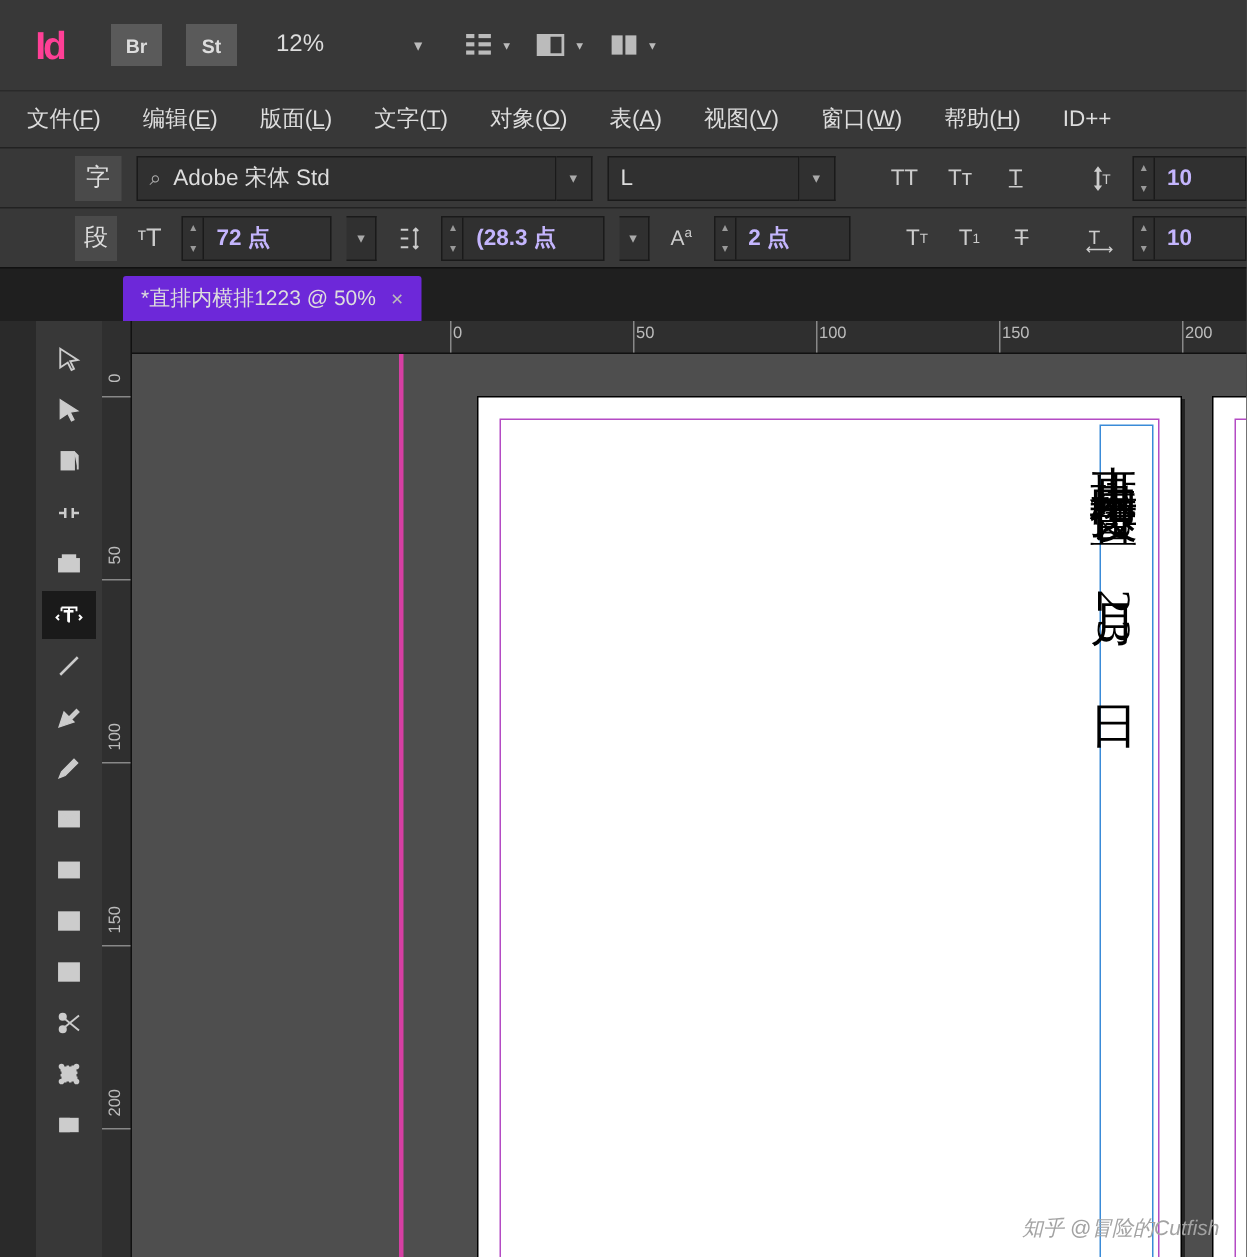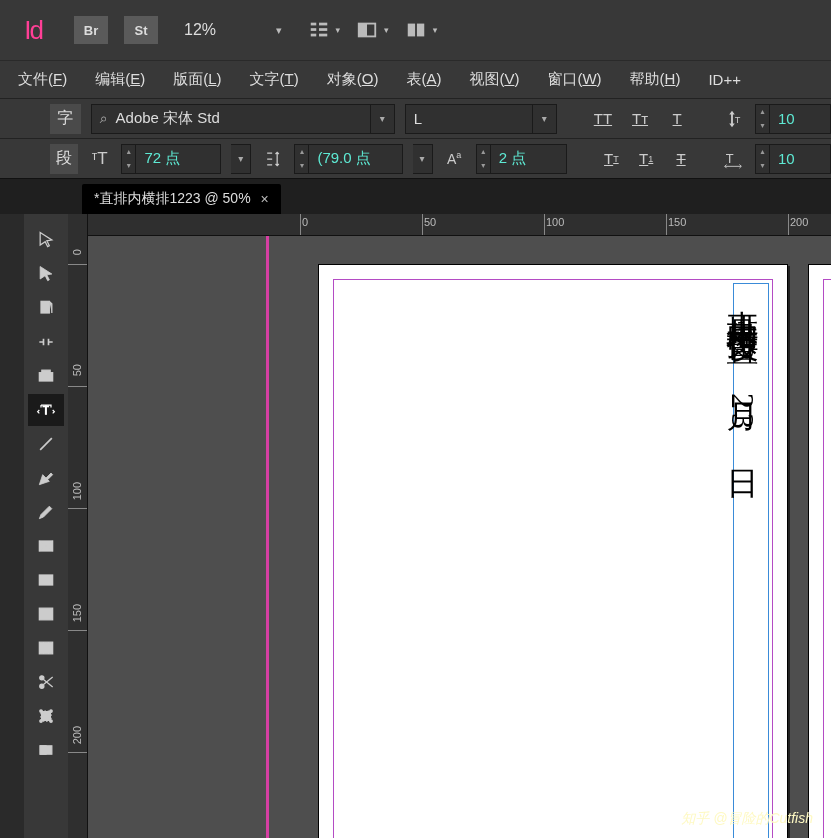--- a/index.html
+++ b/index.html
@@ -1,21 +1,21 @@
 <!DOCTYPE html>
 <html><head>
 <meta charset="utf-8">
 <style>
 * { margin:0; padding:0; box-sizing:border-box; font-family:"Microsoft YaHei","PingFang SC",sans-serif; }
 body { background:#383838; width:831px; height:838px; overflow:hidden; position:relative; color:#ccc; font-size:13px; }
 
 
 .appbar { height:60px; background:#383838; display:flex; align-items:center; padding:0 8px; gap:16px; }
 .app-logo { width:50px; height:44px; display:flex; align-items:center; justify-content:center; }
-.app-logo span { color:#ff3f96; font-weight:normal; font-size:26px; letter-spacing:-2px; }
+.app-logo span { color:#ff3f96; font-weight:bold; font-size:26px; letter-spacing:-2px; }
 .tile { width:34px; height:28px; background:#5a5a5a; color:#ddd; display:flex; align-items:center; justify-content:center; font-size:13px; font-weight:bold; }
 .zoom { display:flex; align-items:center; gap:60px; color:#ddd; font-size:16px; padding:0 10px; height:32px; }
 .zoom .chev { font-size:11px; color:#bbb; }
 .ctrl-ico { display:flex; align-items:center; gap:6px; color:#bbb; }
 .ctrl-ico svg { width:22px; height:22px; fill:#bbb; }
 .ctrl-ico .chev { font-size:9px; }
 
 
 .menubar { height:38px; background:#383838; display:flex; align-items:center; padding:0 8px; gap:8px; border-top:1px solid #2a2a2a; }
 .menubar .mitem { padding:6px 10px; font-size:15px; color:#ddd; cursor:pointer; }
@@ -25,26 +25,26 @@
 .sqbtn { width:34px; height:30px; background:#4a4a4a; color:#ddd; display:flex; align-items:center; justify-content:center; font-size:16px; }
 .field { display:flex; align-items:center; }
 .fontname { width:280px; height:30px; background:#303030; border:1px solid #1a1a1a; display:flex; align-items:center; padding:0 8px; color:#ddd; font-size:15px; gap:8px; }
 .fontname .srch { color:#aaa; font-size:14px; }
 .dropbtn { width:24px; height:30px; background:#303030; border:1px solid #1a1a1a; border-left:none; display:flex; align-items:center; justify-content:center; color:#aaa; font-size:10px; }
 .fontstyle { width:128px; height:30px; background:#303030; border:1px solid #1a1a1a; padding:0 8px; color:#ddd; font-size:15px; display:flex; align-items:center; }
 .ico { width:28px; display:flex; justify-content:center; color:#ccc; }
 .numfield { height:30px; background:#303030; border:1px solid #1a1a1a; display:flex; align-items:center; }
 .numfield .spin { width:14px; display:flex; flex-direction:column; border-right:1px solid #1a1a1a; }
 .numfield .spin div { height:14px; font-size:8px; color:#999; display:flex; align-items:center; justify-content:center; }
-.numfield .val { padding:0 8px; font-size:15px; color:#5eead4; min-width:60px; }
-.ttbtn { width:30px; height:26px; display:flex; align-items:center; justify-content:center; color:#ccc; font-size:15px;text-decoration:underline; }
+.numfield .val { padding:0 8px; font-size:15px; color:#c4b5fd; min-width:60px;font-weight:bold; }
+.ttbtn { width:30px; height:26px; display:flex; align-items:center; justify-content:center; color:#ccc; font-size:15px; }
 
 
 .tabbar { height:36px; background:#1f1f1f; display:flex; align-items:flex-end; padding-left:82px; border-top:1px solid #111; }
-.tab { height:30px; background:#000000; padding:0 12px; display:flex; align-items:center; gap:10px; color:#ddd; font-size:14px; border-top-left-radius:2px; border-top-right-radius:2px; }
+.tab { height:30px; background:#6d28d9; padding:0 12px; display:flex; align-items:center; gap:10px; color:#ddd; font-size:14px; border-top-left-radius:2px; border-top-right-radius:2px; }
 .tab .close { color:#bbb; font-size:14px; cursor:pointer; }
 .leftstrip { width:24px; background:#2a2a2a; }
 .toolbar { width:44px; background:#383838; display:flex; flex-direction:column; align-items:center; padding-top:10px; gap:2px; position:absolute; left:24px; top:214px; bottom:0; }
 .tool { width:36px; height:32px; display:flex; align-items:center; justify-content:center; color:#ccc; cursor:pointer; }
 .tool.active { background:#1a1a1a; color:#fff; }
 .tool svg { width:20px; height:20px; fill:currentColor; stroke:currentColor; }
 
 .canvaswrap { position:absolute; left:68px; top:214px; right:0; bottom:0; }
 .hruler { position:absolute; top:0; left:20px; right:0; height:22px; background:#2f2f2f; border-bottom:1px solid #111; }
 .vruler { position:absolute; top:0; left:0; width:20px; bottom:0; background:#2f2f2f; border-right:1px solid #111; }
@@ -54,21 +54,21 @@
 .vruler .rlabel { writing-mode:vertical-rl; transform:rotate(180deg); }
 .canvas { position:absolute; left:20px; top:22px; right:0; bottom:0; background:#4e4e4e; overflow:hidden; }
 .page { position:absolute; background:#fff; border:1px solid #000; box-shadow:2px 2px 0 #222; }
 .page1 { left:230px; top:28px; width:470px; height:640px; }
 .page2 { left:720px; top:28px; width:200px; height:640px; }
 .margin { position:absolute; inset:14px; border:1px solid #b44bc4; }
 .textframe { position:absolute; right:18px; top:18px; width:36px; bottom:18px; border:1px solid #3a8bd8; }
 .vtext { position:absolute; right:22px; top:20px; writing-mode:vertical-rl; font-family:"SimSun","宋体",serif; font-size:32px; color:#000; letter-spacing:4px; }
 .pink-edge { position:absolute; left:178px; top:0; width:3px; bottom:0; background:#d63fa3; }
 
-.watermark { position:absolute; right:18px; bottom:10px; color:#fef9c3; font-size:14px; font-style:italic; }
+.watermark { position:absolute; right:18px; bottom:10px; color:#a3a3a3; font-size:14px; font-style:italic; }
 .expand { position:absolute; left:26px; top:182px; color:#888; font-size:12px; }
 
 
 .mn { text-decoration:underline; }
 </style>
 </head>
 <body>
 
 <div class="appbar">
   <div class="app-logo">
@@ -172,21 +172,21 @@
   <div class="ico">
       <svg width="20" height="20" viewBox="0 0 24 24" fill="none" stroke="#ccc" stroke-width="1.5">
         <path d="M5 5h6M5 12h6M5 19h6M17 4v16M15 6l2-2 2 2M15 18l2 2 2-2"></path>
       </svg>
     </div>
   <div class="numfield" style="width:130px">
     <div class="spin">
         <div>▴</div>
         <div>▾</div>
       </div>
-    <div class="val">(79.0 点</div>
+    <div class="val">(28.3 点</div>
   </div>
   <div class="dropbtn">▾</div>
   <div class="ico">
       <span style="font-size:14px">A<sup style="font-size:9px">a</sup></span>
     </div>
   <div class="numfield" style="width:110px">
     <div class="spin">
         <div>▴</div>
         <div>▾</div>
       </div>

